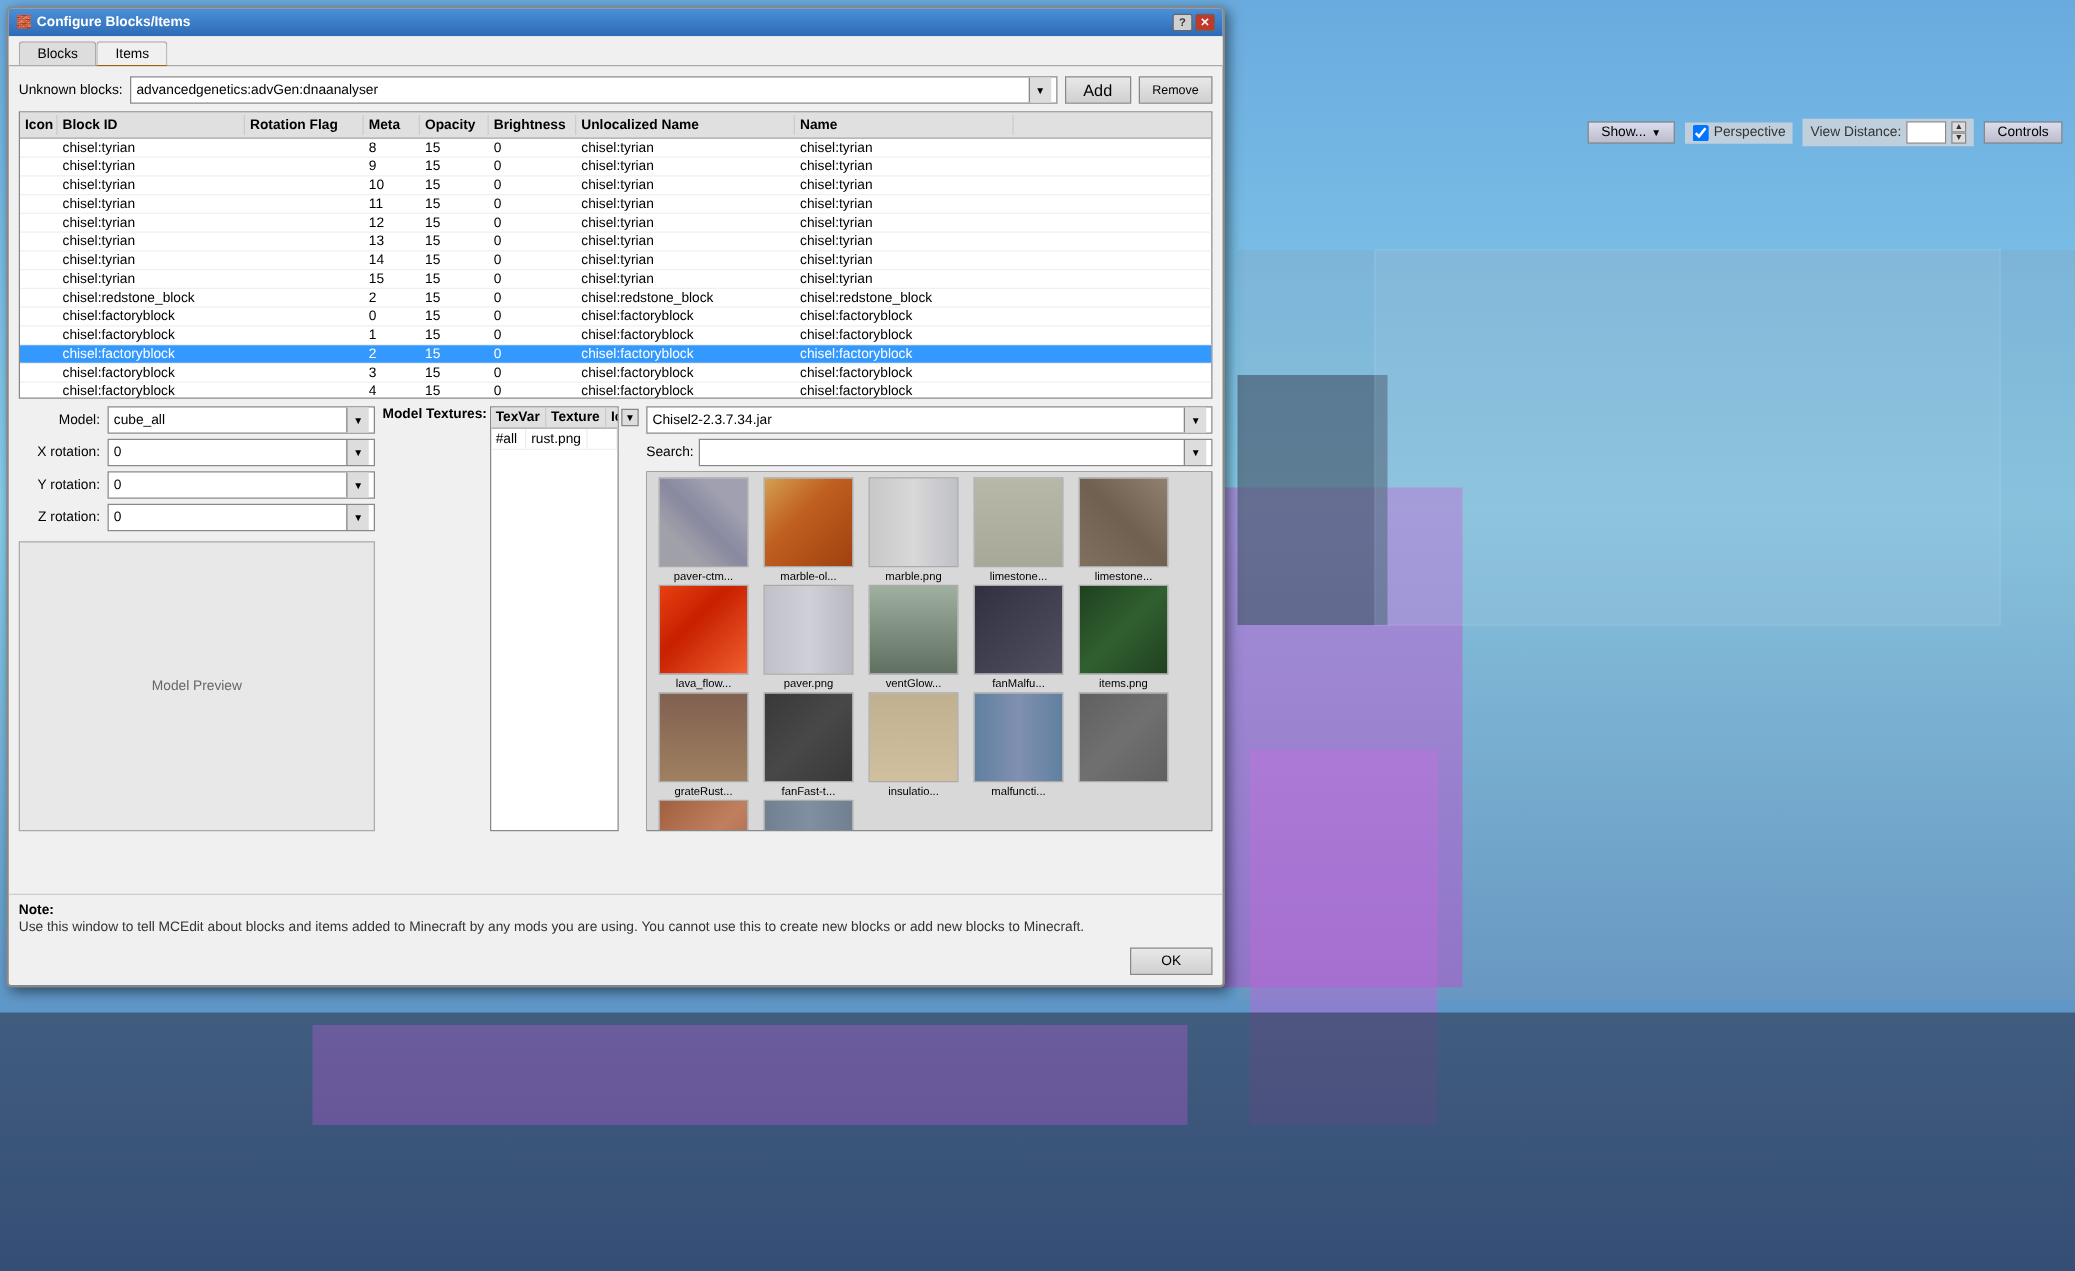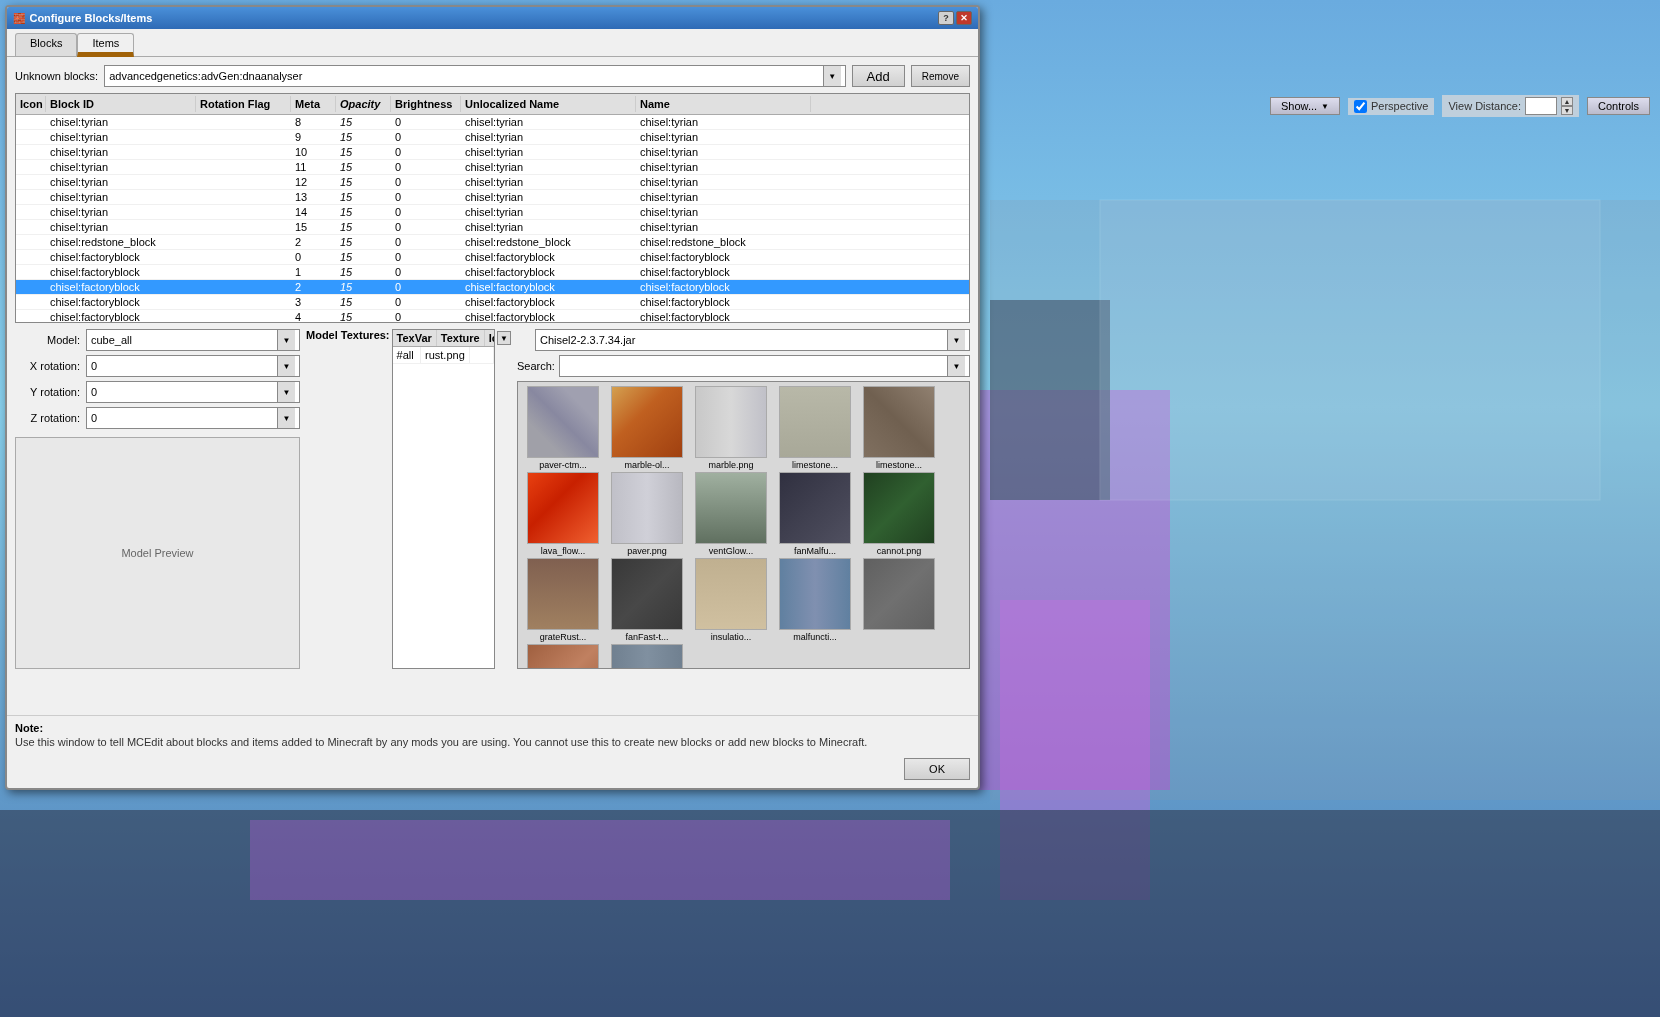--- a/index.html
+++ b/index.html
@@ -84,21 +84,21 @@
       padding: 3px 14px;
       border: 1px solid #aaa;
       border-bottom: none;
       background: #ddd;
       cursor: pointer;
       border-radius: 3px 3px 0 0;
       font-size: 11px;
     }
     .tab.active {
       background: #f0f0f0;
-      border-bottom: 5px solid #a16207;
+      border-bottom: 1px solid #a16207;
       margin-bottom: -1px;
       z-index: 1;
     }
 
     
     .content {
       flex: 1;
       display: flex;
       flex-direction: column;
       padding: 8px;
@@ -193,21 +193,21 @@
       padding: 1px 4px;
       white-space: nowrap;
       overflow: hidden;
     }
 
     
     .col-icon { width: 30px; min-width: 30px; }
     .col-blockid { width: 150px; min-width: 150px; }
     .col-rotation { width: 95px; min-width: 95px; }
     .col-meta { width: 45px; min-width: 45px; }
-    .col-opacity { width: 55px; min-width: 55px; font-style: italic; }
+    .col-opacity { width: 55px; min-width: 55px; }
     .col-brightness { width: 70px; min-width: 70px; }
     .col-unlocalized { width: 175px; min-width: 175px; }
     .col-name { width: 175px; min-width: 175px; }
 
     
     .bottom-panels {
       display: flex;
       gap: 6px;
       height: 340px;
     }
@@ -300,21 +300,20 @@
     
     .right-panel {
       flex: 1;
       display: flex;
       flex-direction: column;
       gap: 4px;
     }
     .texture-jar-row {
       display: flex;
       gap: 4px;
-      margin-left: 18px;
     }
     .texture-jar-combo {
       flex: 1;
       height: 22px;
       border: 1px solid #888;
       background: white;
       padding: 0 4px;
       font-size: 11px;
       display: flex;
       align-items: center;
@@ -818,21 +817,21 @@
             <div class="texture-item">
       <div class="texture-thumb tex-ventglow"></div>
       <div class="texture-name">ventGlow...</div>
     </div>
             <div class="texture-item">
       <div class="texture-thumb tex-fan"></div>
       <div class="texture-name">fanMalfu...</div>
     </div>
             <div class="texture-item">
       <div class="texture-thumb tex-cables"></div>
-      <div class="texture-name">cannot.png</div>
+      <div class="texture-name">items.png</div>
     </div>
             <div class="texture-item">
       <div class="texture-thumb tex-graterust"></div>
       <div class="texture-name">grateRust...</div>
     </div>
             <div class="texture-item">
       <div class="texture-thumb tex-fanfast"></div>
       <div class="texture-name">fanFast-t...</div>
     </div>
             <div class="texture-item">

